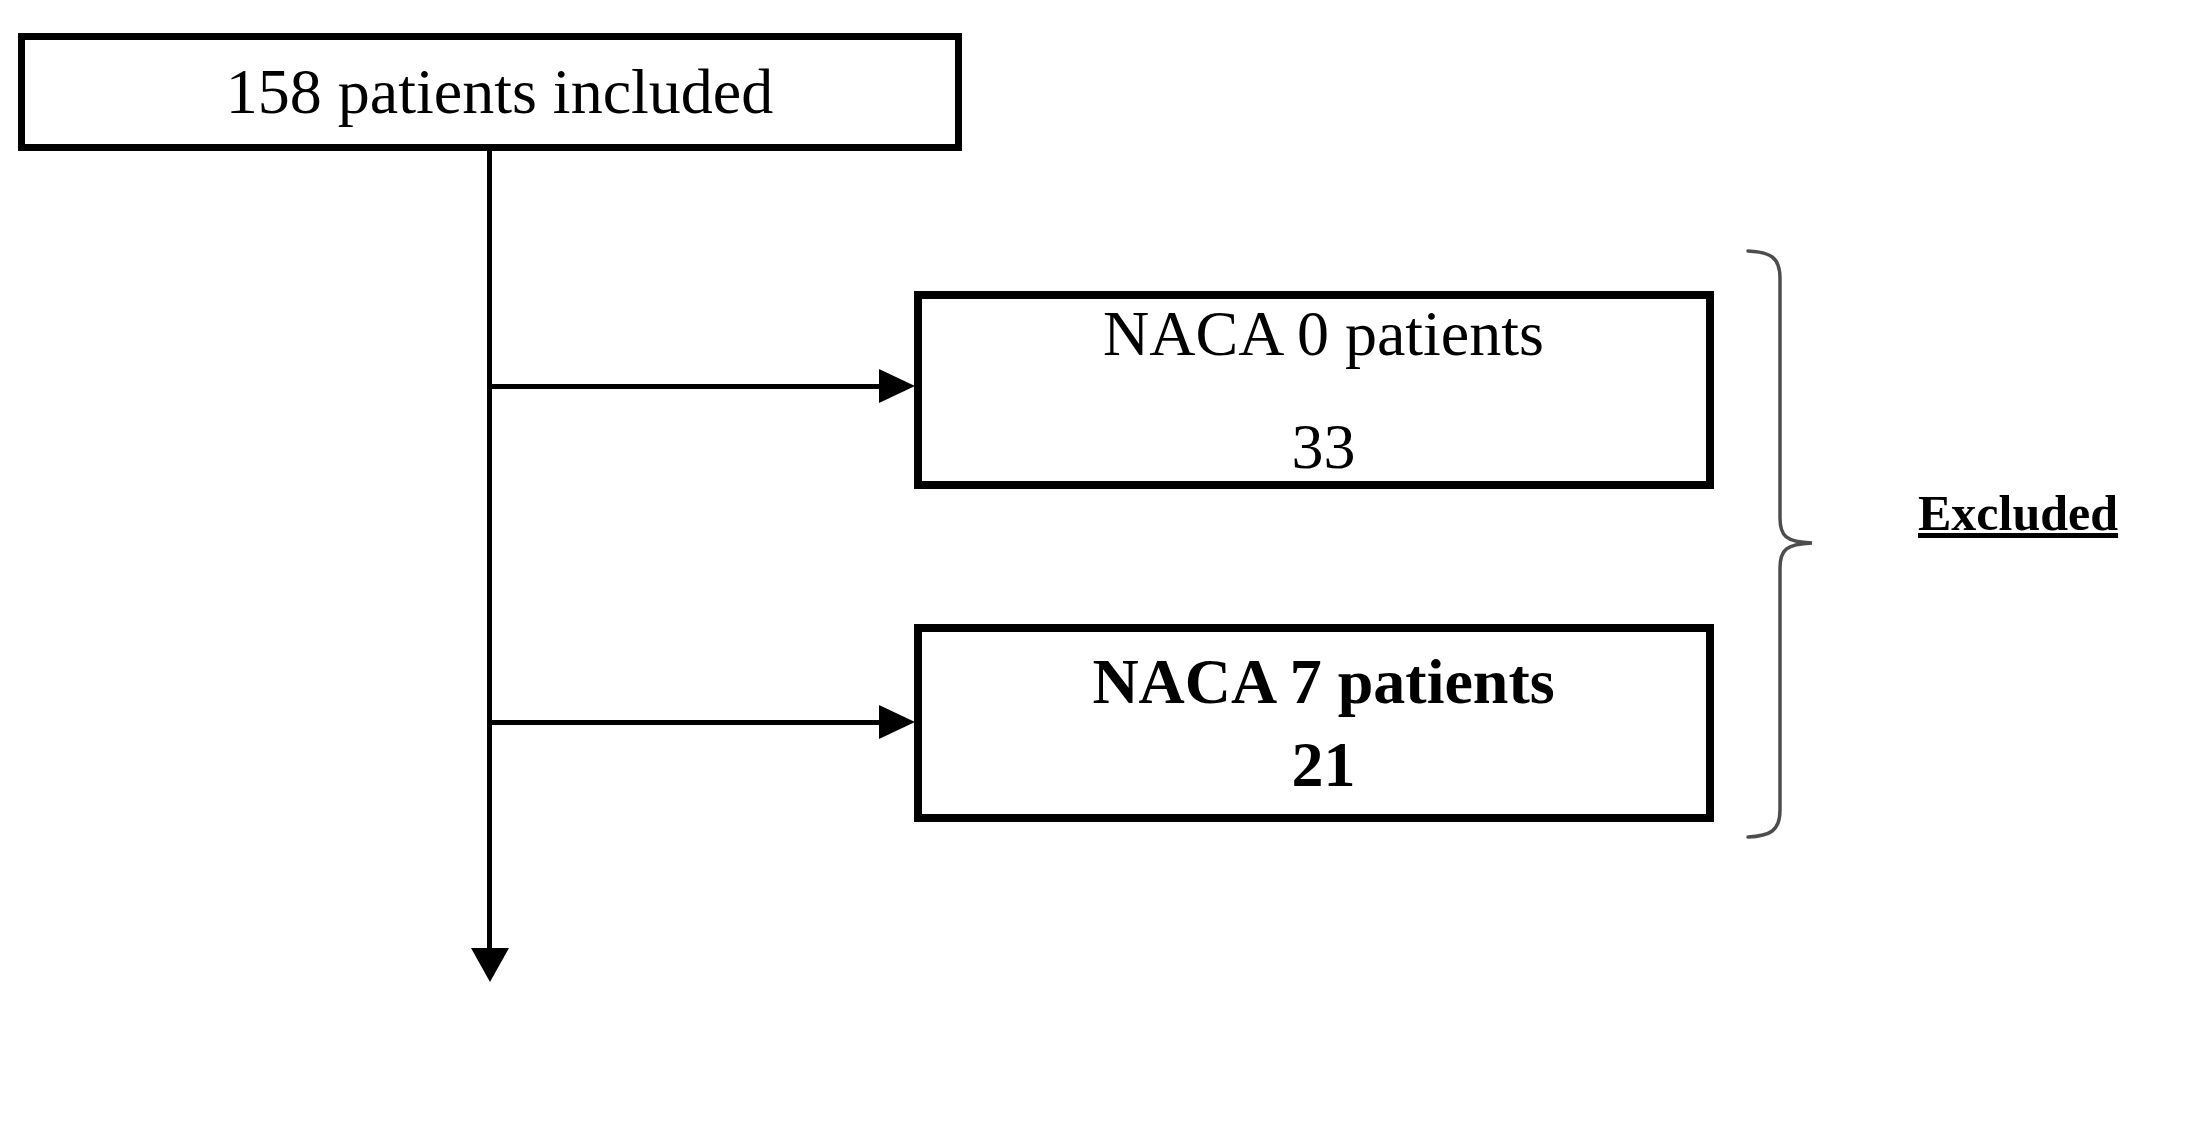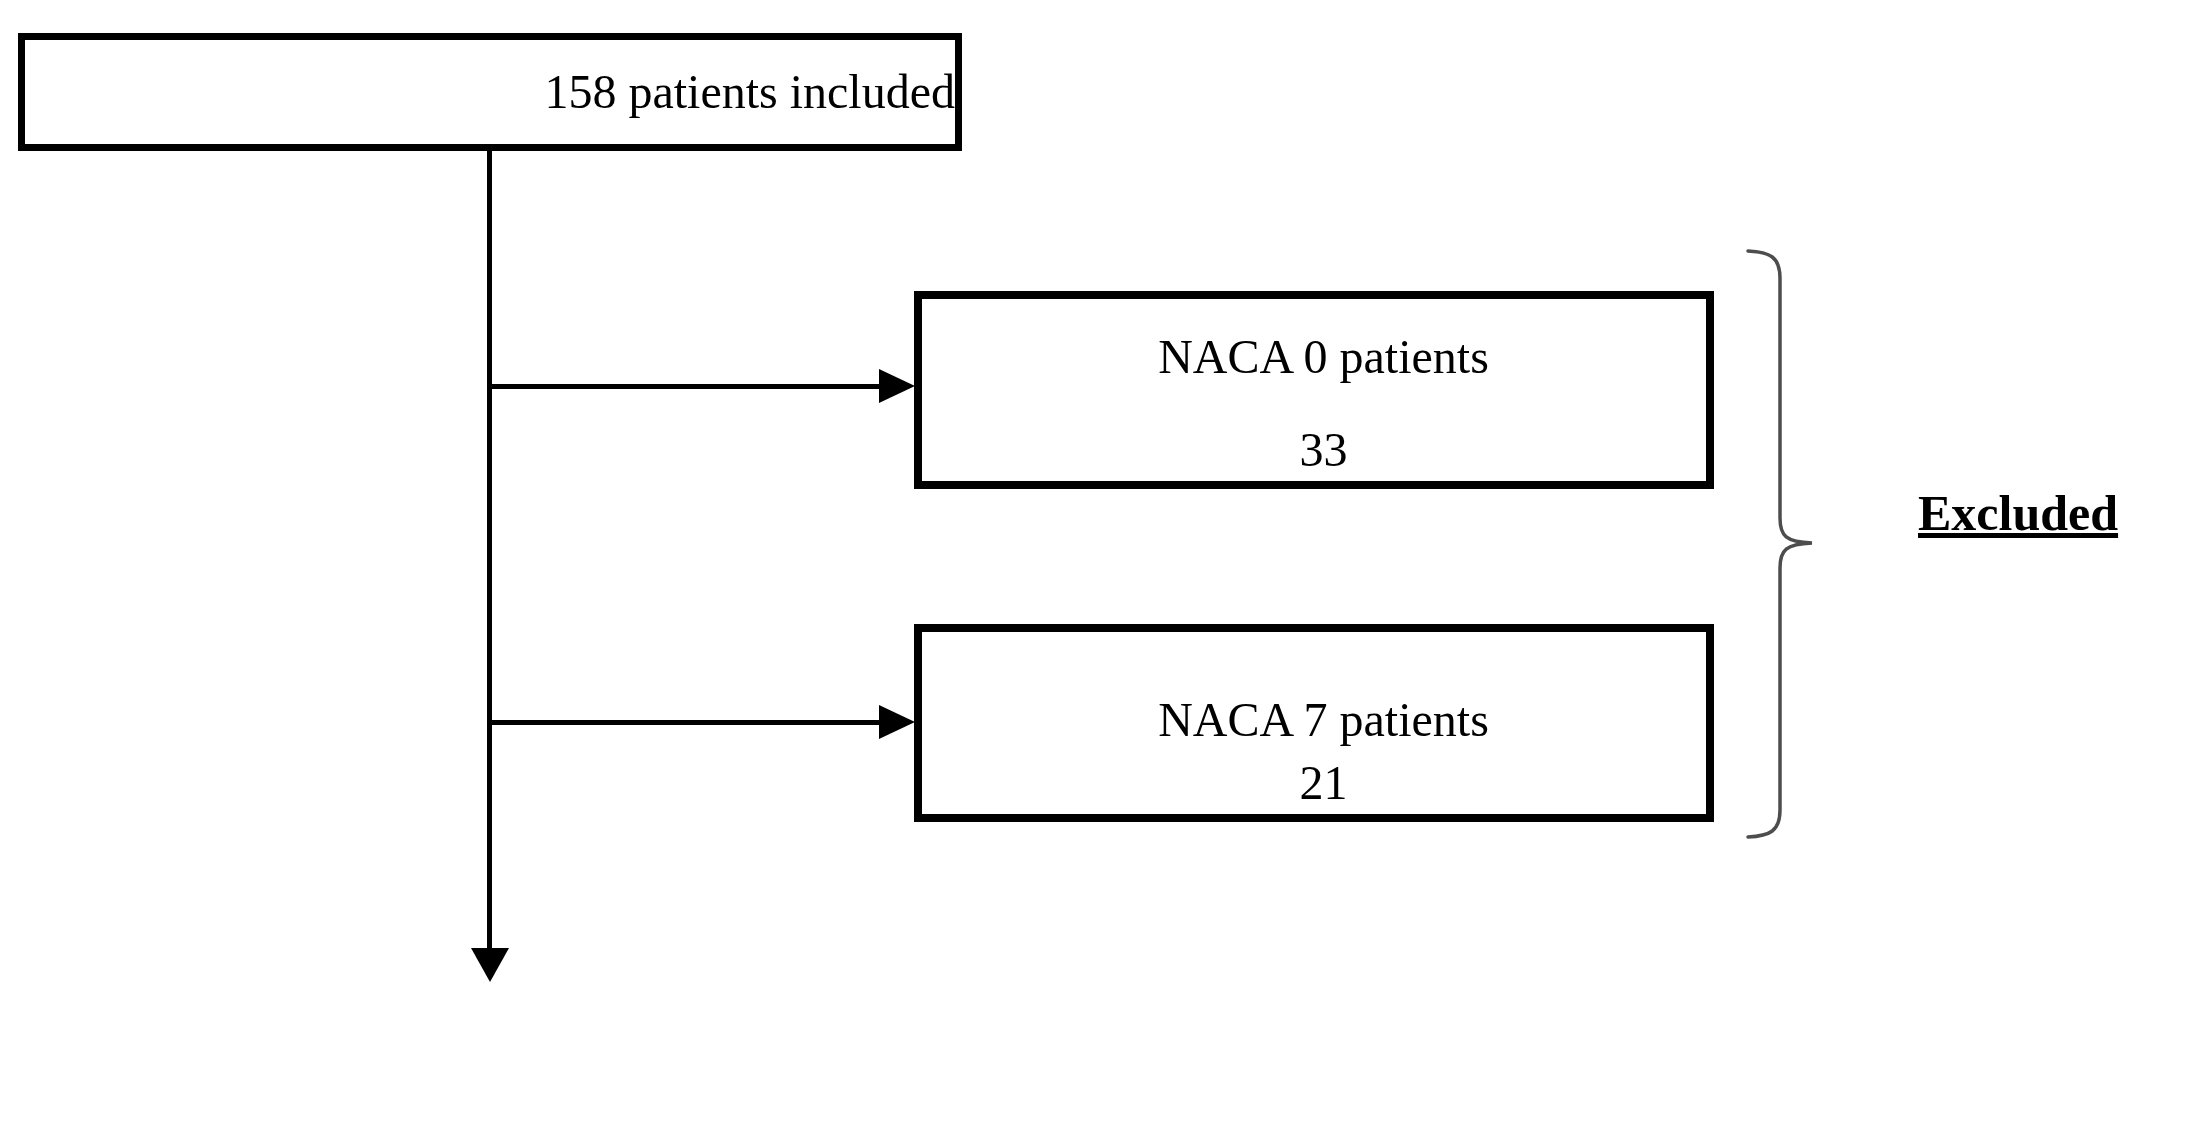--- a/index.html
+++ b/index.html
@@ -16,39 +16,39 @@
     color: #000000;
     overflow: hidden;
   }
   .box {
     position: absolute;
     box-sizing: border-box;
     border: 7px solid #000000;
     background: #ffffff;
     display: flex;
     align-items: center;
-    justify-content: flex-end;
+    justify-content: center;
     text-align: center;
-    font-size: 48px;
+    font-size: 64px;
     line-height: 1.25;
     color: #000000;
     padding-left: 19px;
   }
   .top-box    { left: 18px;  top: 33px;  width: 944px; height: 118px; }
   .bottom-box { left: 18px;  top: 983px; width: 944px; height: 122px; }
   .naca-box {
     left: 914px;
     width: 800px;
     height: 198px;
     border-width: 8px;
     flex-direction: column;
     line-height: 1.3;
   }
   .naca0 { top: 291px; gap: 30px; }
-  .naca7 { top: 624px; }
+  .naca7 { top: 624px; font-weight: bold; }
 
   
   .vline {
     position: absolute;
     left: 487px;
     top: 148px;
     width: 5px;
     height: 802px;
     background: #000000;
   }

